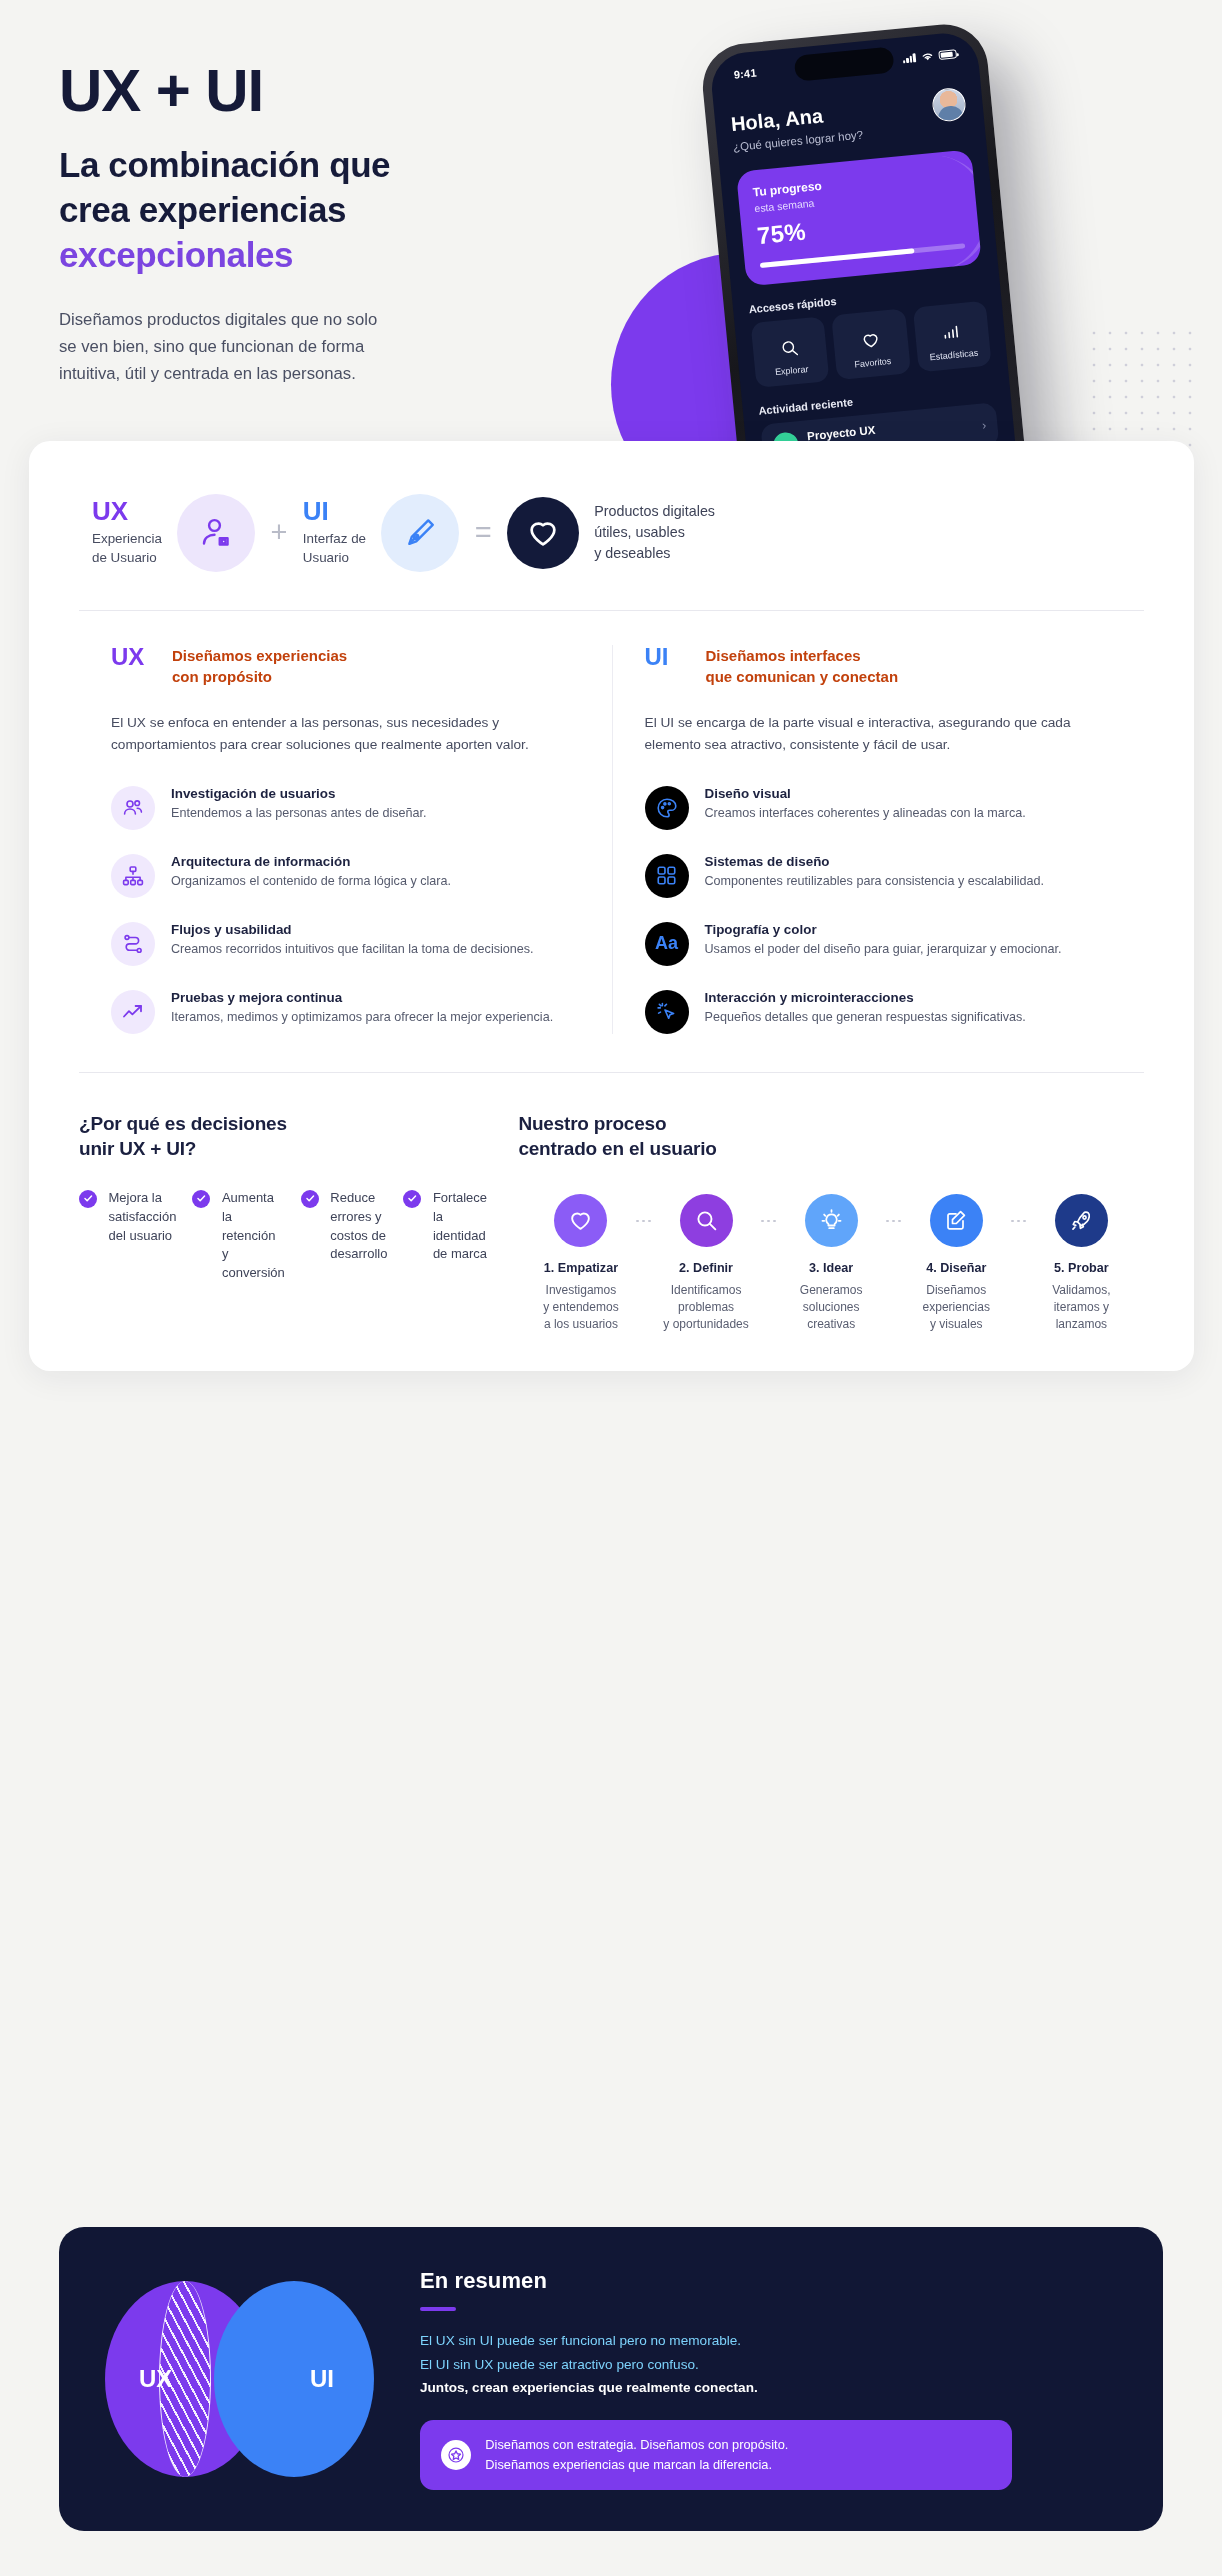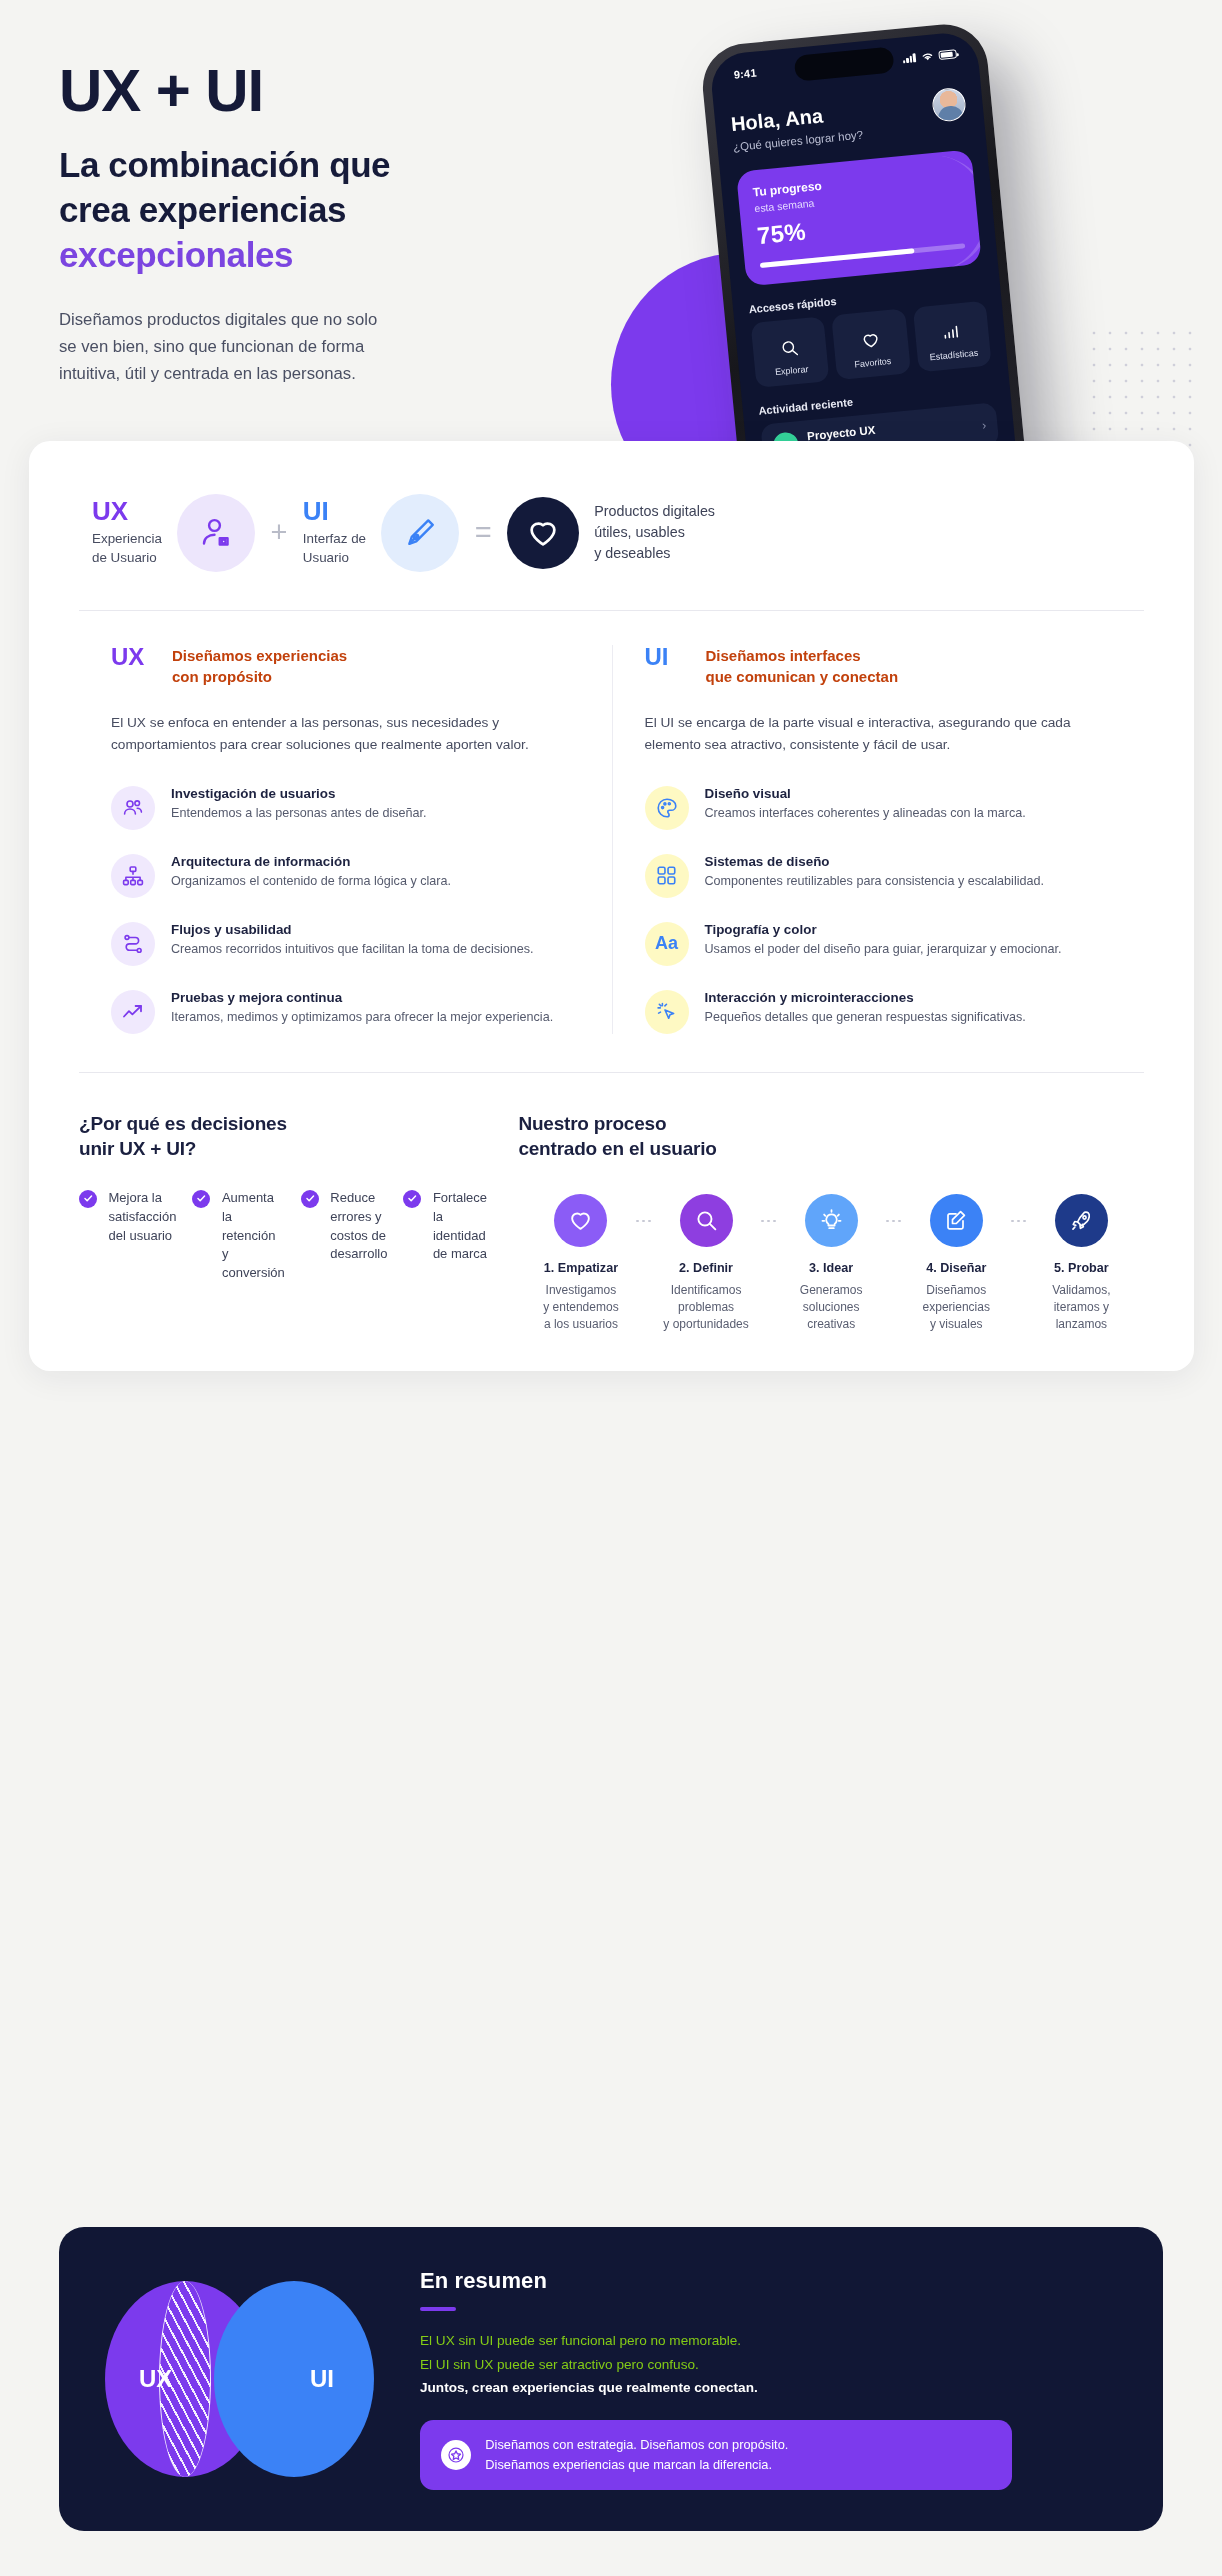--- a/index.html
+++ b/index.html
@@ -220,21 +220,21 @@
   .col-head-txt { font-size: 15px; font-weight: 600; color: #c2410c; line-height: 1.42; }
   .col-para { font-size: 13.7px; line-height: 1.62; color: #474c60; margin-top: 25px; }
 
   .feat { margin-top: 29px; display: flex; flex-direction: column; gap: 24px; }
   .feat-row { display: flex; gap: 16px; align-items: flex-start; }
   .feat-ico {
     width: 44px; height: 44px; border-radius: 50%; flex: none;
     display: flex; align-items: center; justify-content: center;
   }
   .feat-ico.p { background: #f0e9fd; }
-  .feat-ico.b { background: #fef9c3; }
+  .feat-ico.b { background: #000000; }
   .feat-t { font-size: 13.4px; font-weight: 700; color: #1d2240; }
   .feat-d { font-size: 12.6px; line-height: 1.52; color: #555a6d; margin-top: 3.8px; }
 
   
   .lower { display: flex; padding: 38px 50px 0 50px; }
   .lower-l { width: 40%; padding-right: 23px; }
   .lower-r { width: 60%; padding-left: 13.4px; }
   .lower-h { font-size: 19px; font-weight: 700; color: #1b2040; line-height: 1.34; letter-spacing: -0.2px;}
   .checks { margin-top: 27px; display: flex; flex-direction: row; gap: 16px; }
   .check-row { display: flex; gap: 11.5px; align-items: flex-start; }
@@ -281,21 +281,21 @@
     border-left: 1.9px solid rgba(255,255,255,.9);
     border-right: 1.9px solid rgba(255,255,255,.9);
   }
   .venn .lbl { position: absolute; top: 50%; transform: translateY(-50%); font-size: 24px; font-weight: 700; }
   .venn .lbl.lx { left: 34px; }
   .venn .lbl.li { right: 40px; }
 
   .sum-body { margin-left: 46px; flex: 1; }
   .sum-h { font-size: 22px; font-weight: 700; letter-spacing: 0.1px; }
   .sum-rule { width: 36px; height: 4.8px; border-radius: 2.9px; background: #7c3aed; margin: 12.4px 0 18px 0; }
-  .sum-l { font-size: 13.6px; color: #84cc16; line-height: 1.72; }
+  .sum-l { font-size: 13.6px; color: #7dd3fc; line-height: 1.72; }
   .sum-l.bold { font-weight: 700; color: #fff; }
   .cta {
     margin-top: 20px; background: #7c3aed; border-radius: 13.4px;
     display: flex; align-items: center; gap: 14.3px;
     padding: 15.3px 21px; width: 592px;
   }
   .cta-star {
     width: 30px; height: 30px; border-radius: 50%; background: #fff; flex: none;
     display: flex; align-items: center; justify-content: center;
   }

